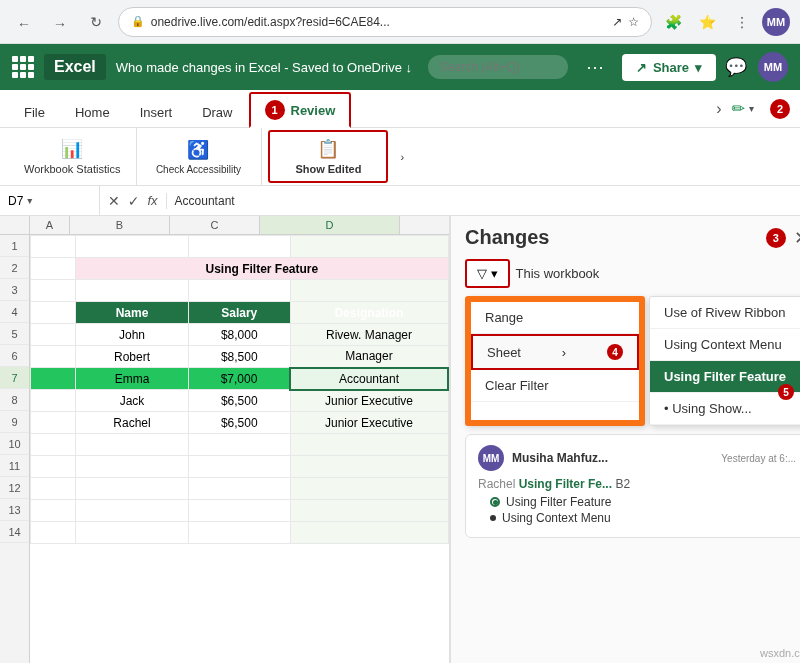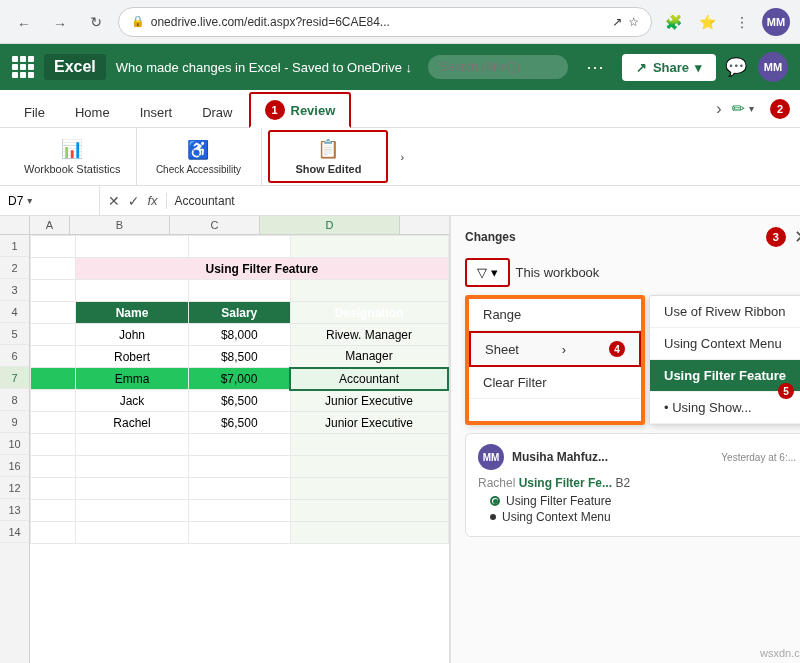--- a/index.html
+++ b/index.html
@@ -340,21 +340,21 @@
       border-left: 1px solid #e0e0e0;
       position: relative;
     }
     .panel-header {
       display: flex;
       align-items: center;
       padding: 10px 14px 6px;
       gap: 8px;
     }
     .panel-title {
-      font-size: 12px;
+      font-size: 20px;
       font-weight: 600;
       color: #333;
       flex: 1;
     }
     .panel-close-btn {
       background: transparent; border: none;
       font-size: 18px; cursor: pointer; color: #555;
     }
     .filter-row {
       display: flex;
@@ -370,21 +370,21 @@
       cursor: pointer;
       display: flex; align-items: center; gap: 4px;
       font-size: 13px;
     }
     .filter-label {
       font-size: 13px;
       color: #333;
     }
     .filter-dropdown {
       background: white;
-      border: 4px solid #f97316;
+      border: 6px solid #f97316;
       border-radius: 3px;
       min-width: 180px;
       box-shadow: 2px 2px 6px rgba(0,0,0,0.15);
     }
     .filter-option {
       padding: 8px 14px;
       font-size: 13px;
       color: #333;
       cursor: pointer;
       border-bottom: 1px solid #f0f0f0;
@@ -585,21 +585,21 @@
         <div class="row-num">1</div>
         <div class="row-num">2</div>
         <div class="row-num">3</div>
         <div class="row-num">4</div>
         <div class="row-num">5</div>
         <div class="row-num">6</div>
         <div class="row-num active">7</div>
         <div class="row-num">8</div>
         <div class="row-num">9</div>
         <div class="row-num">10</div>
-        <div class="row-num">16</div>
+        <div class="row-num">11</div>
         <div class="row-num">12</div>
         <div class="row-num">13</div>
         <div class="row-num">14</div>
       </div>
 
       <div class="sheet-cells">
         <table class="sheet-table">
 
           <tbody>
               <tr>

